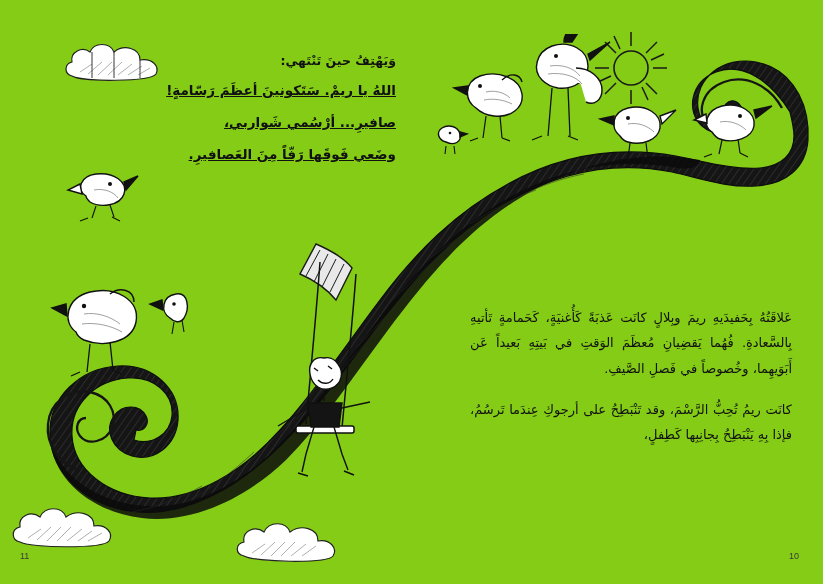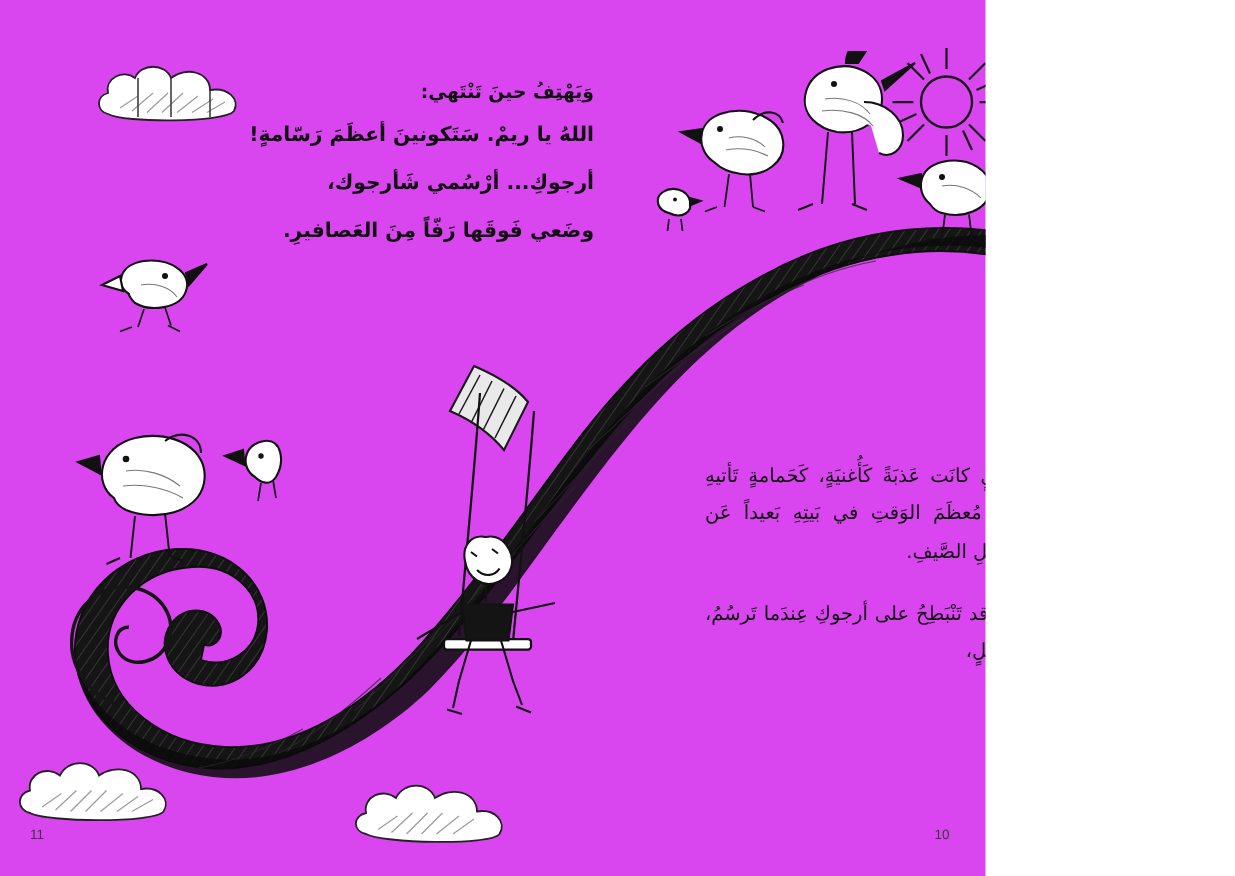--- a/index.html
+++ b/index.html
@@ -5,23 +5,23 @@
   html, body {
     margin: 0;
     padding: 0;
     background: #ffffff;
   }
   body {
     font-family: "Liberation Sans", sans-serif;
   }
   #page {
     position: relative;
-    width: 657px;
+    width: 823px;
     height: 584px;
-    background: #d946ef;
+    background: #84cc16;
     overflow: hidden;
   }
 
   
   .ink {
     position: absolute;
     pointer-events: none;
   }
 
   
@@ -39,20 +39,21 @@
     font-size: 13.5px;
     line-height: 2.35;
     font-weight: 700;
   }
   .poem .line-intro {
     font-weight: 700;
     font-size: 12.5px;
   }
   .poem .line {
     white-space: nowrap;
+    text-decoration: underline;
   }
   .prose {
     left: 470px;
     top: 305px;
     width: 322px;
     font-size: 13px;
     line-height: 1.95;
     text-align: justify;
     text-align-last: right;
     font-weight: 400;
@@ -338,21 +339,21 @@
       <path d="M120,40 C110,34 112,18 126,16 C138,14 140,30 134,40 C130,46 124,44 120,40 Z"></path>
       <path d="M112,22 l-12,4 l13,6 Z" fill="#111" stroke="#111"></path>
       <circle cx="124" cy="26" r="1.8" fill="#111" stroke="none"></circle>
       <path d="M124,44 l-2,12 M132,42 l2,12" stroke-width="1.1"></path>
     </g>
   </svg>
 
   <div class="text-block poem">
     <div class="line-intro">وَيَهْتِفُ حينَ تَنْتَهي:</div>
     <div class="line">اللهُ يا ريمْ. سَتَكونينَ أعظَمَ رَسّامةٍ!</div>
-    <div class="line">أرجوكِ... أرْسُمي شَأرجوك،</div>
+    <div class="line">صافيرِ... أرْسُمي شَواربي،</div>
     <div class="line">وضَعي فَوقَها رَفّاً مِنَ العَصافيرِ.</div>
   </div>
 
   <div class="text-block prose">
     <p>عَلاقَتُهُ بِحَفيدَيهِ ريمَ وبِلالٍ كانَت عَذبَةً كَأُغنيَةٍ، كَحَمامةٍ تَأتيهِ بِالسَّعادةِ. فُهُما يَقضِيانِ مُعظَمَ الوَقتِ في بَيتِهِ بَعيداً عَن أَبَوَيهِما، وخُصوصاً في فَصلِ الصَّيفِ.</p>
     <p>كانَت ريمُ تُحِبُّ الرَّسْمَ، وقد تَنْبَطِحُ على أرجوكِ عِندَما تَرسُمُ، فإذا بِهِ يَنْبَطِحُ بِجانِبِها كَطِفلٍ،</p>
   </div>
 
   <div class="folio folio-left">11</div>
   <div class="folio folio-right">10</div>

